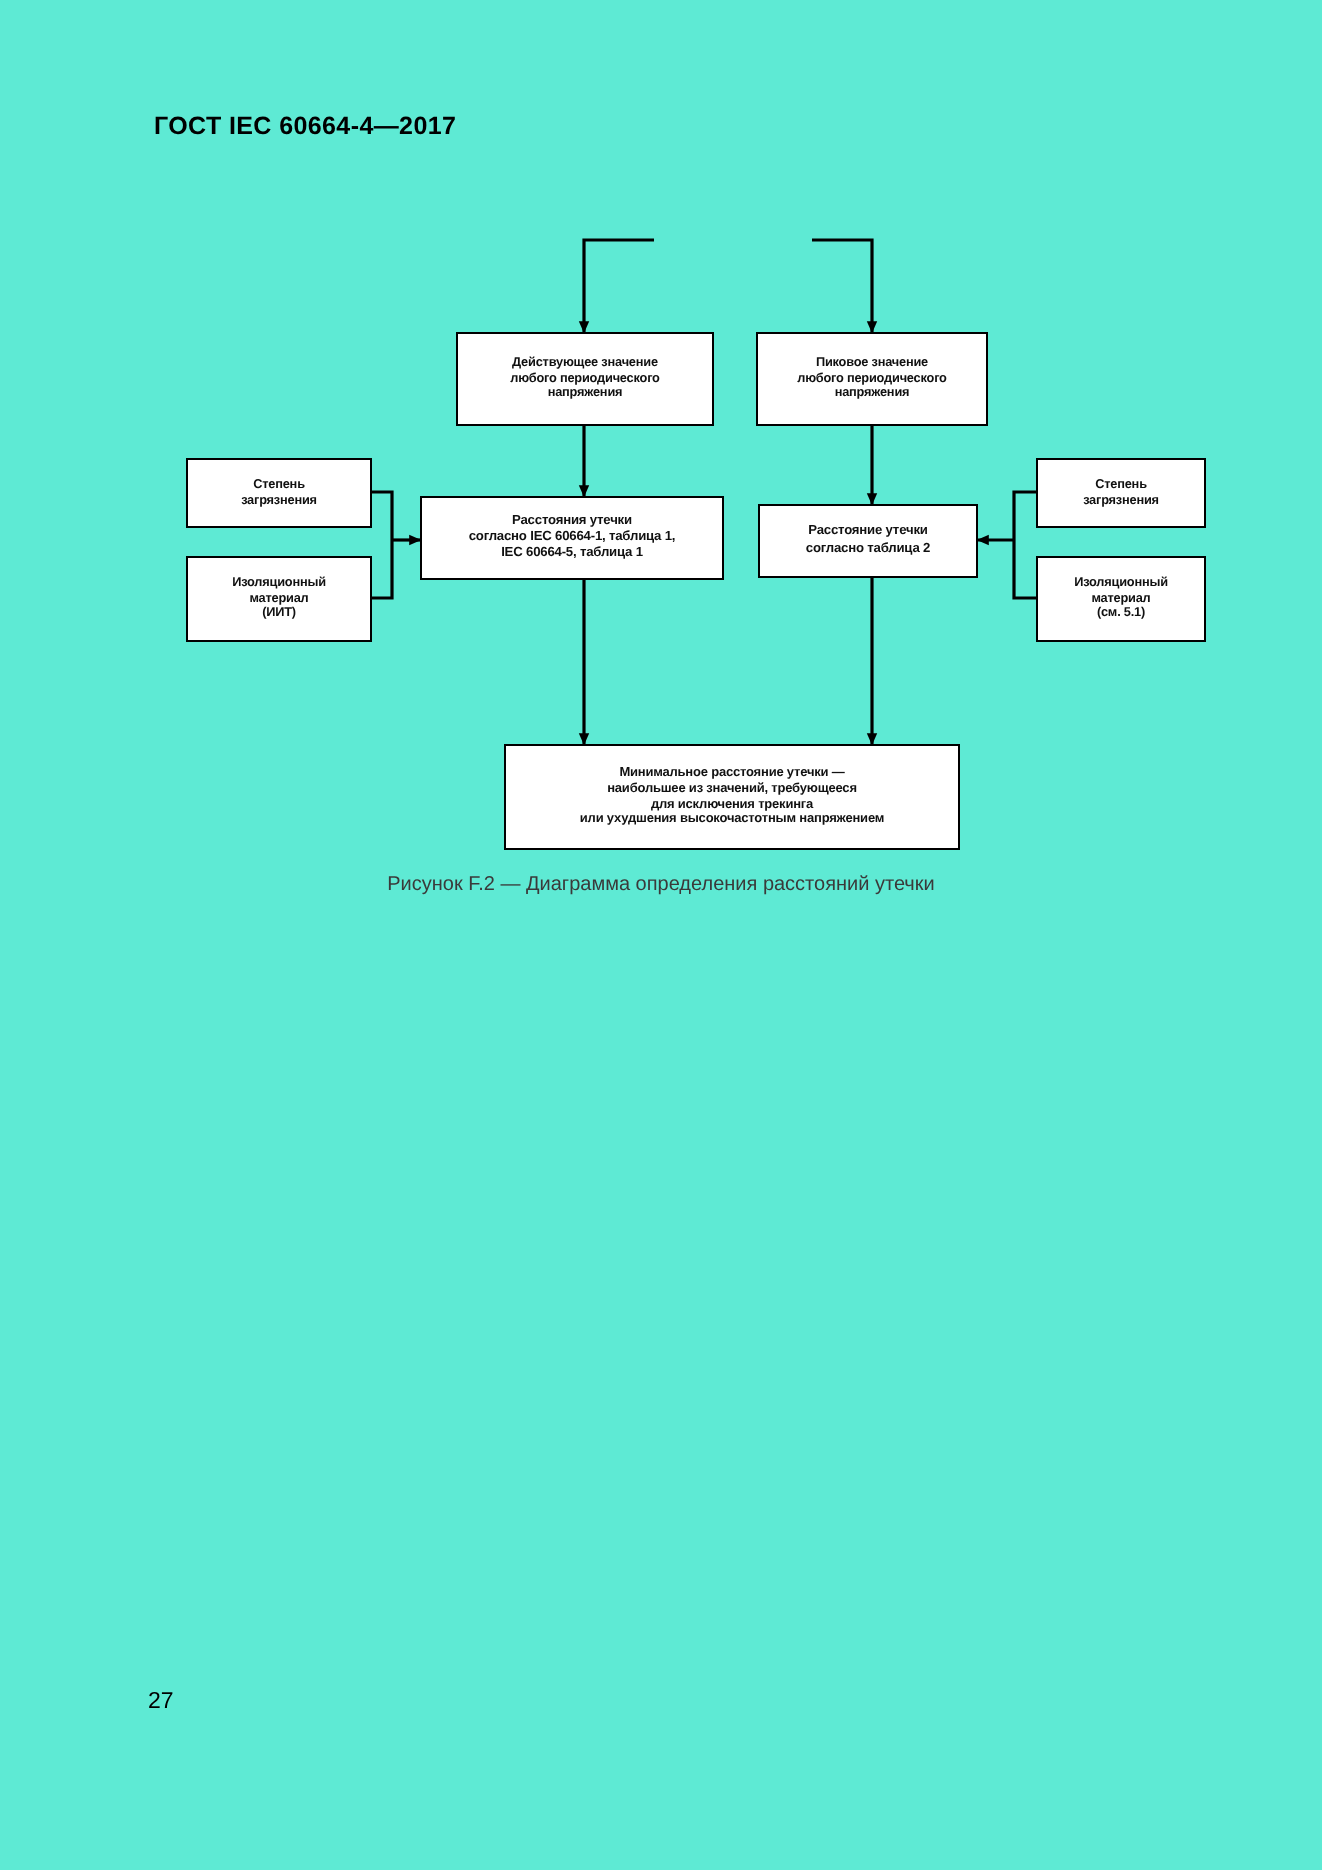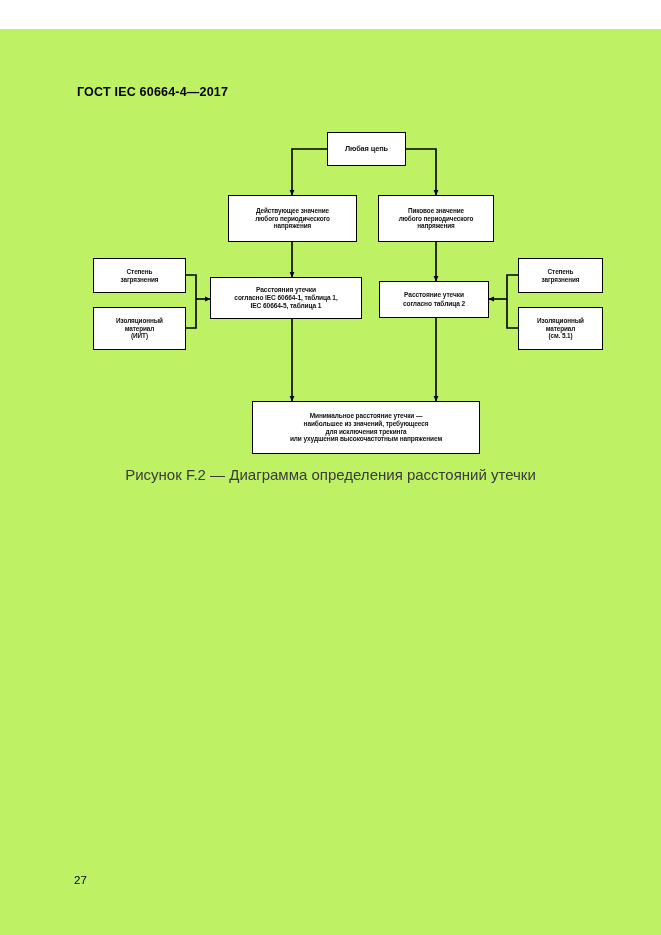--- a/index.html
+++ b/index.html
@@ -11,22 +11,21 @@
     width: 661px;
     height: 935px;
     position: relative;
     font-family: "Liberation Sans", sans-serif;
     color: #000000;
     overflow: hidden;
   }
   .page {
     position: absolute;
     inset: 0;
-    background: #bef264;
-    margin-top: 29px;
+    background: #5eead4;
   }
   .doc-header {
     position: absolute;
     left: 77px;
     top: 56px;
     font-size: 12.5px;
     font-weight: bold;
     letter-spacing: 0.2px;
     white-space: nowrap;
   }
@@ -35,21 +34,21 @@
     left: 74px;
     top: 845px;
     font-size: 11.5px;
   }
   .figure-caption {
     position: absolute;
     left: 0;
     top: 437px;
     width: 661px;
     text-align: center;
-    font-size: 15px;
+    font-size: 10px;
     color: #3a3a3a;
   }
 
   
   #diagram {
     position: absolute;
     left: 0;
     top: 0;
     width: 661px;
     height: 935px;
@@ -115,23 +114,20 @@
 
       <path d="M518,246 L507,246 L507,270"></path>
       <path d="M518,299 L507,299 L507,270"></path>
       <path d="M507,270 L489,270" marker-end="url(#arrow)"></path>
 
       <path d="M292,290 L292,372" marker-end="url(#arrow)"></path>
       <path d="M436,289 L436,372" marker-end="url(#arrow)"></path>
     </g>
   </svg>
 
-  <div class="node n-top">
-    <span class="txt">Любая цепь</span>
-  </div>
 
   <div class="node n-rms">
     <span class="txt">Действующее значение
 любого периодического
 напряжения</span>
   </div>
 
   <div class="node n-peak">
     <span class="txt">Пиковое значение
 любого периодического

